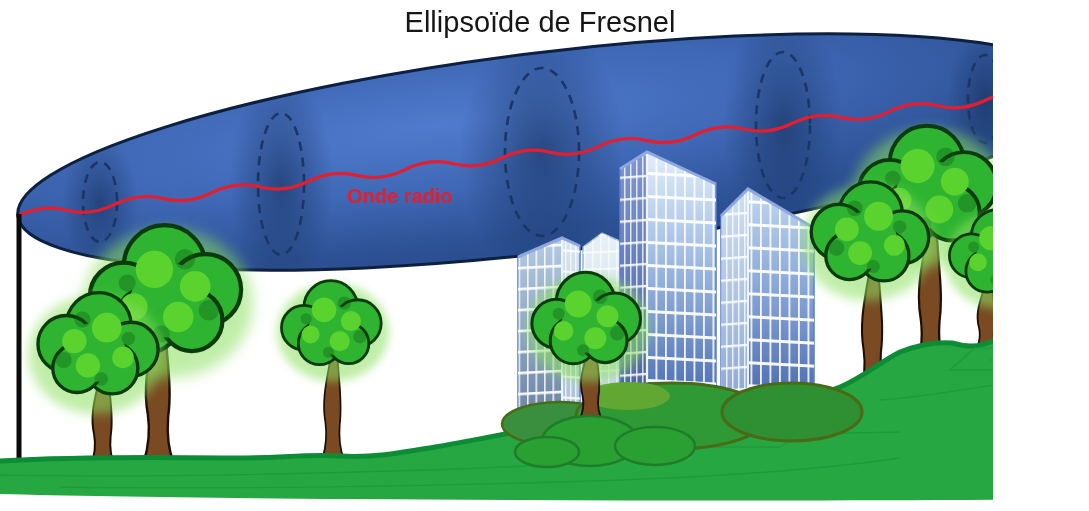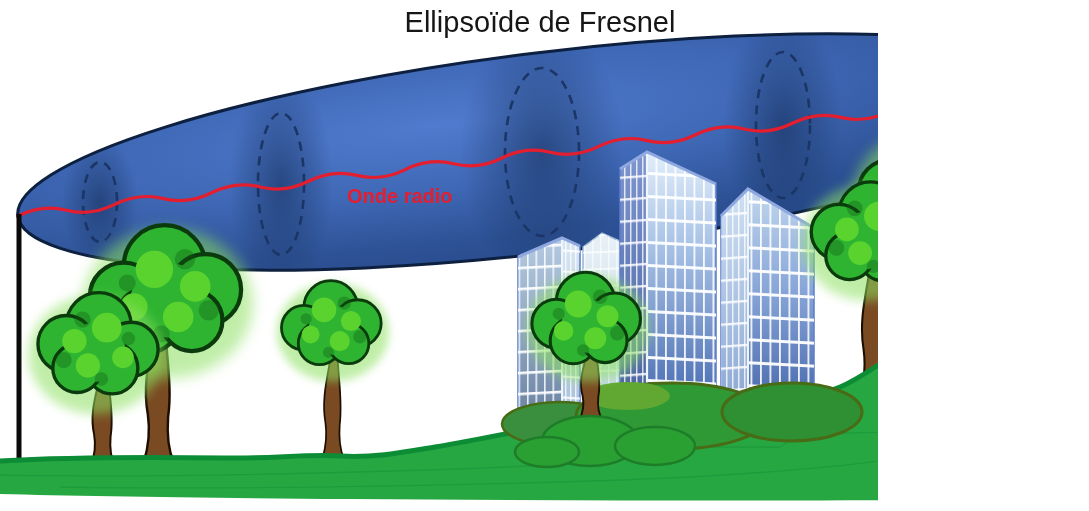--- a/index.html
+++ b/index.html
@@ -1,17 +1,17 @@
 <!DOCTYPE html>
 <html><head>
 <meta charset="utf-8">
 <style>
   html,body{margin:0;padding:0;background:#ffffff;}
   body{font-family:"Liberation Sans", sans-serif;}
-  #stage{position:relative;width:878px;height:511px;background:#ffffff;overflow:hidden;}
+  #stage{position:relative;width:993px;height:511px;background:#ffffff;overflow:hidden;}
   svg{display:block;}
   text{font-family:"Liberation Sans", sans-serif;}
 </style>
 </head>
 <body>
 
 <div id="stage">
 <svg width="1089" height="511" viewBox="0 0 1089 511">
   <defs>
     <radialGradient id="ellipFill" cx="40%" cy="30%" r="80%">

